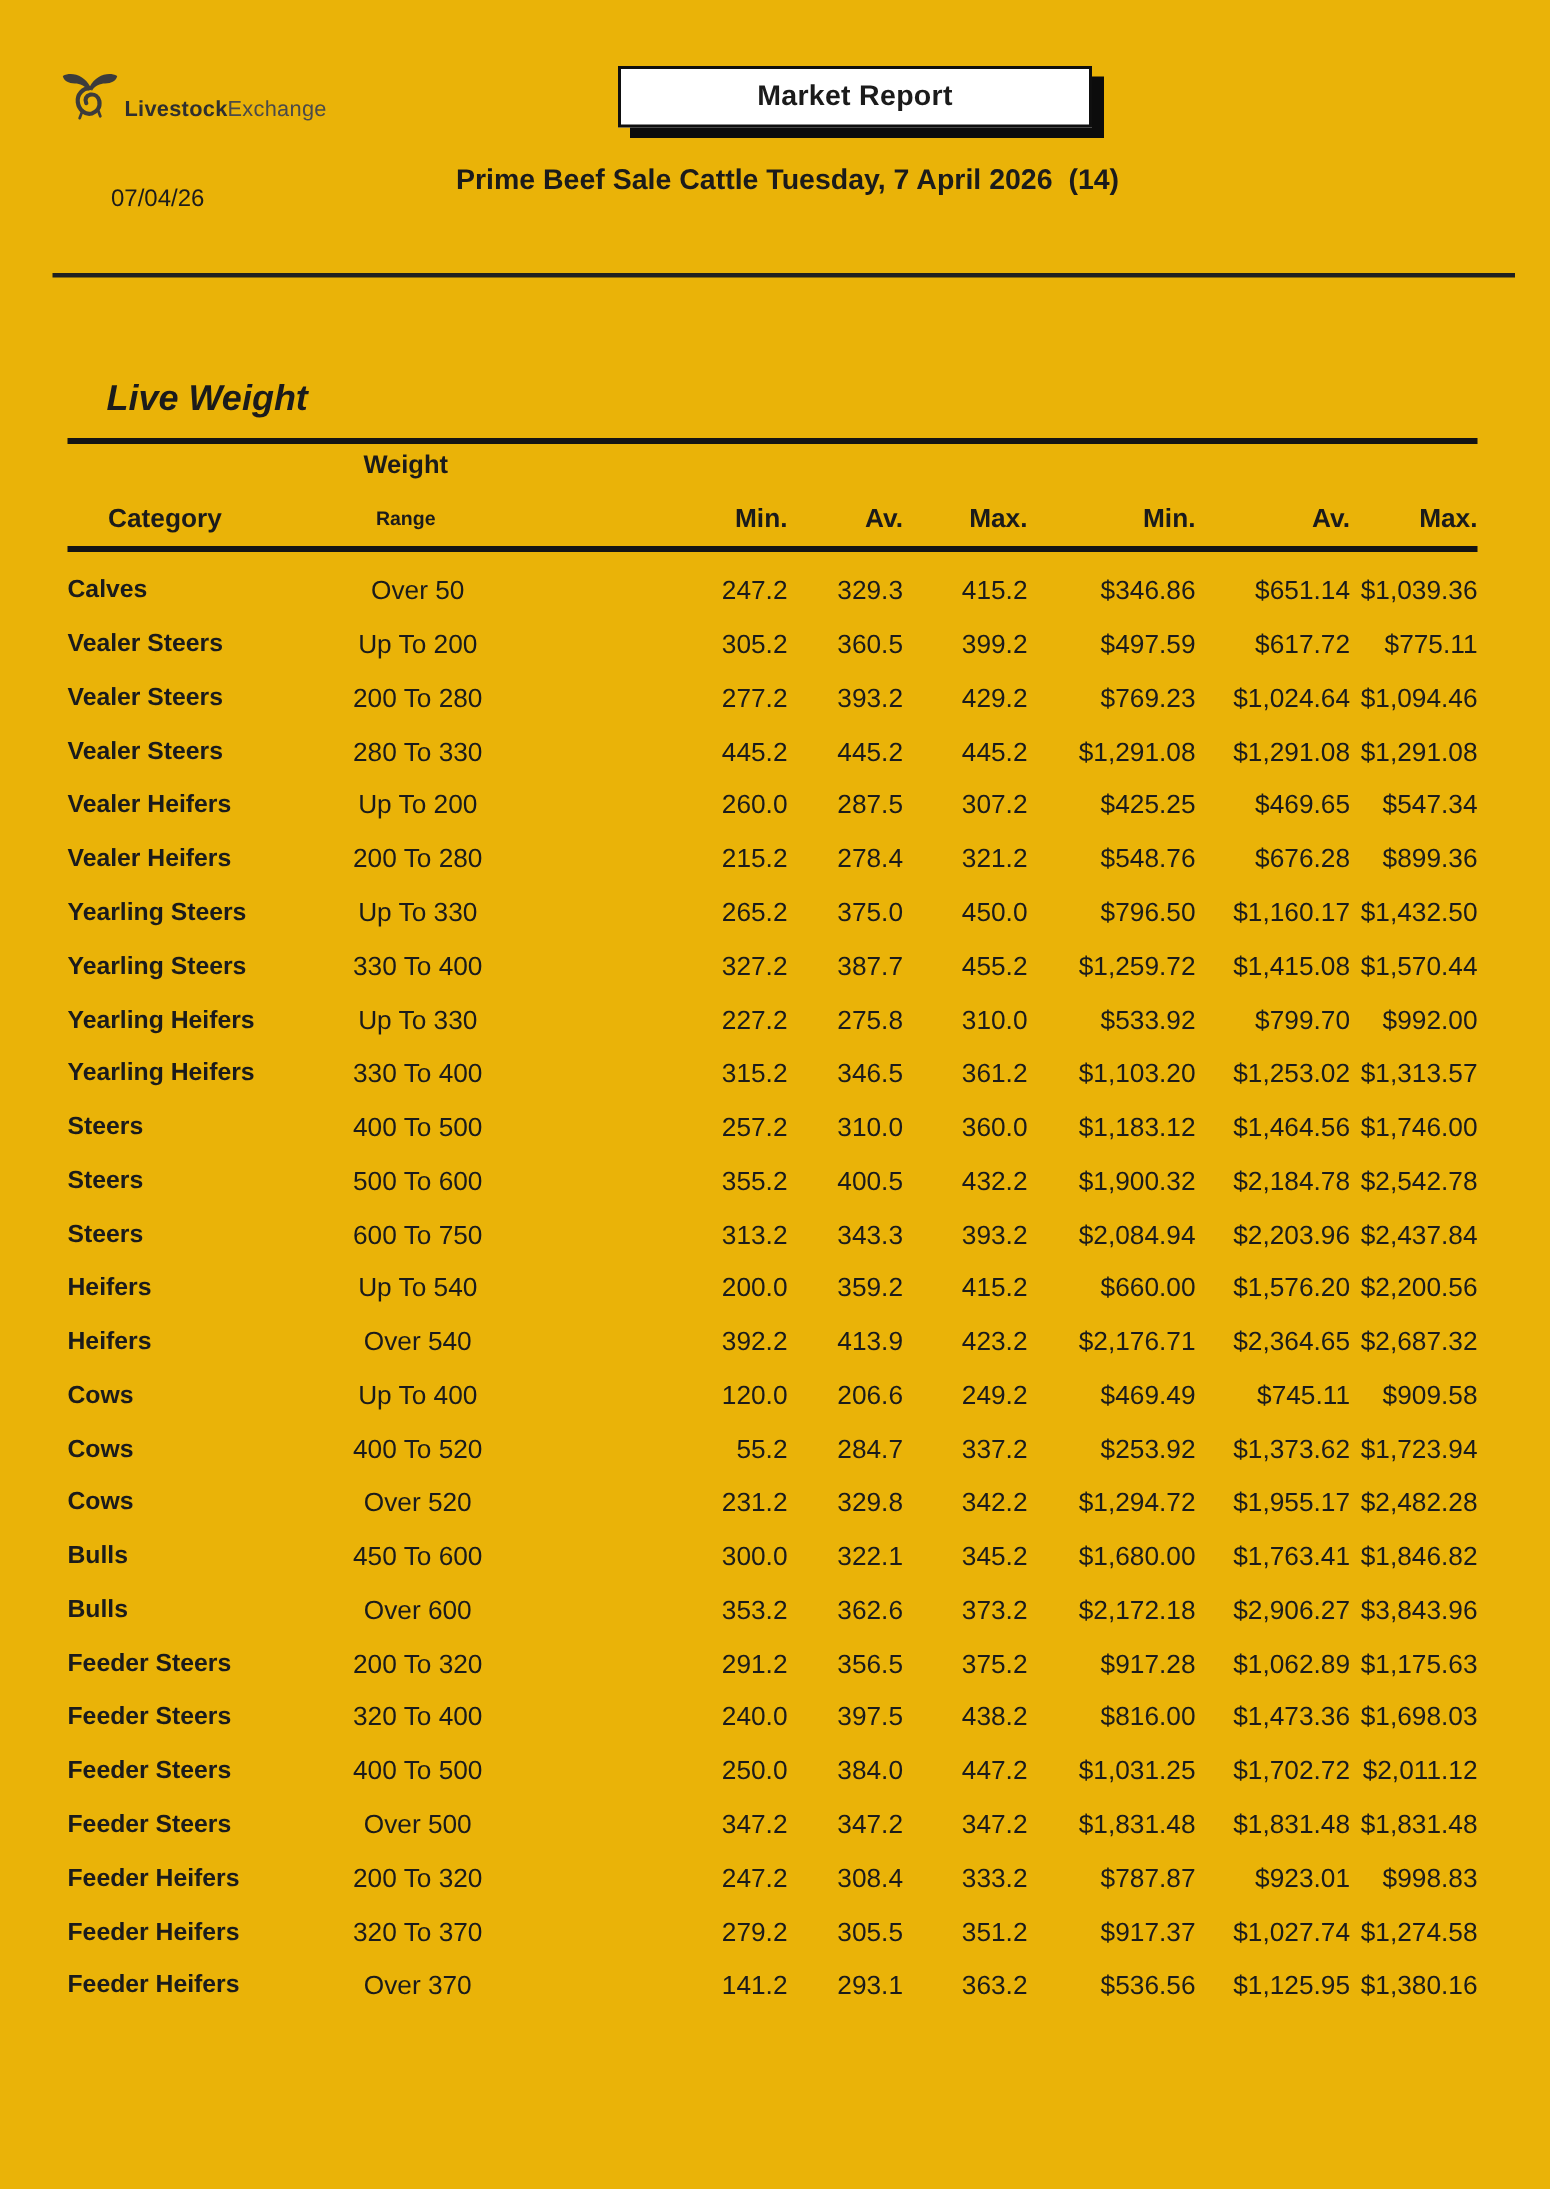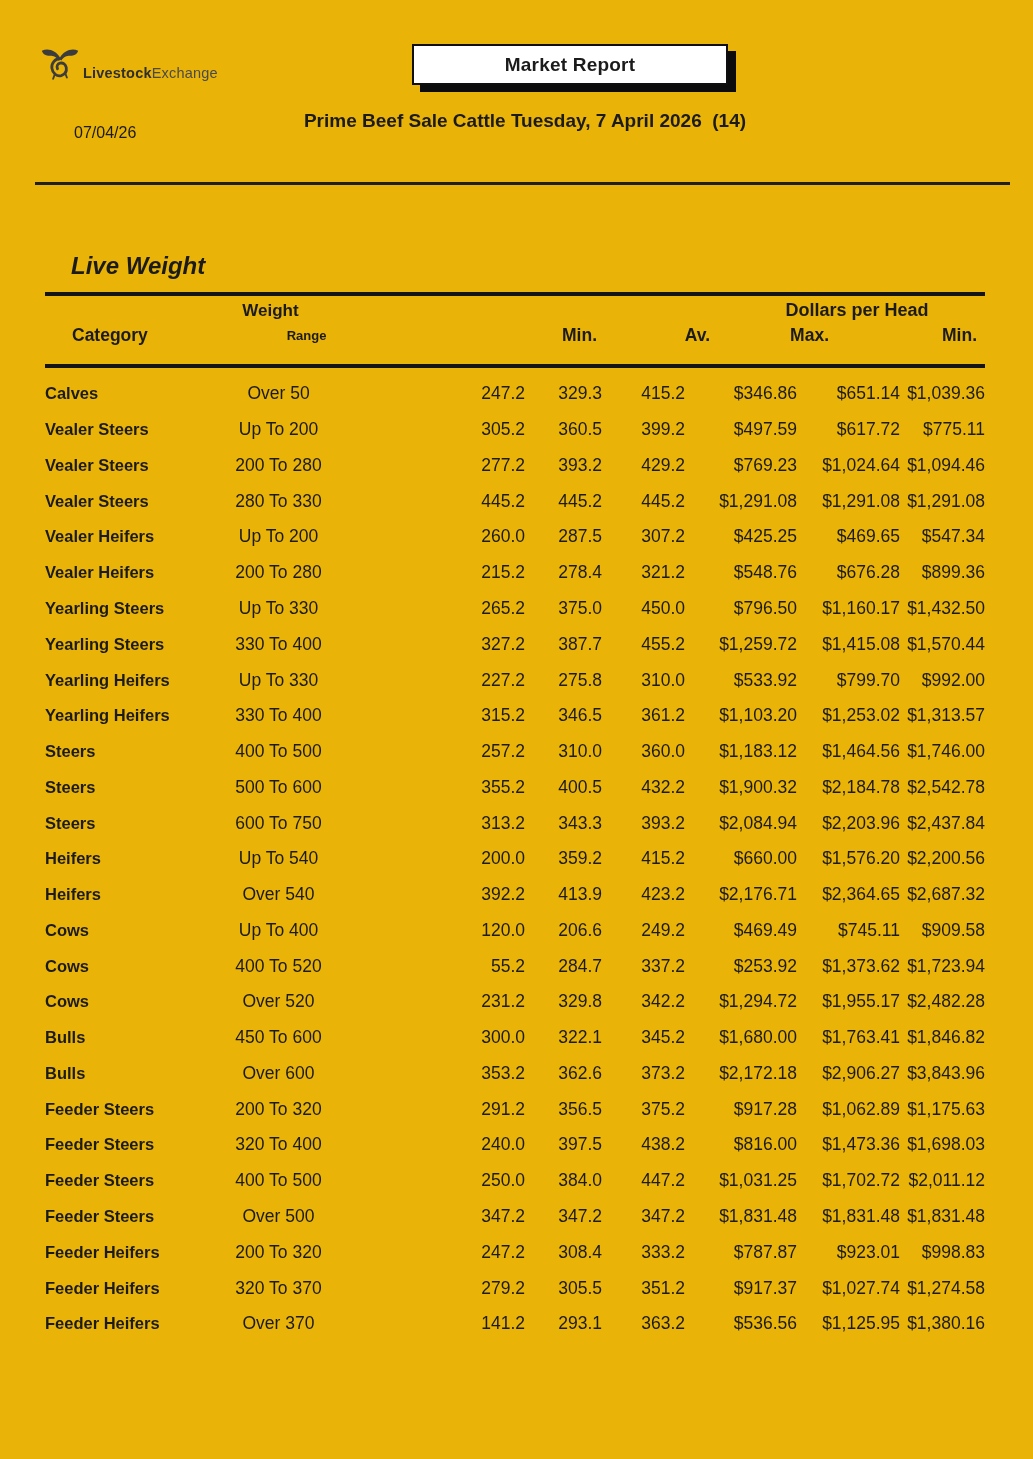--- a/index.html
+++ b/index.html
@@ -29,21 +29,21 @@
   .table-wrap{position:absolute;left:45px;top:292px;width:940px;}
   .rule{position:absolute;left:0;width:940px;background:#141414;}
   .rule-top{top:0;height:4px;}
   .rule-mid{top:72px;height:4px;}
   .hdr-grid, .tr{
     display:grid;
     grid-template-columns:152px 183px 145px 77px 83px 112px 103px 85px;
     align-items:center;
   }
   .hdr-row-a{position:absolute;top:8px;left:0;width:940px;font-weight:bold;font-size:18px;}
-  .hdr-row-b{position:absolute;top:33px;left:0;width:940px;font-weight:bold;font-size:17.5px;gap:36px;}
+  .hdr-row-b{position:absolute;top:43px;left:0;width:940px;font-weight:bold;font-size:17.5px;}
   .hdr-weight{grid-column:2;text-align:center;transform:translateX(-18px);font-size:17px;}
   .hdr-range{grid-column:2;text-align:center;transform:translateX(-18px);font-size:13px;}
   .hdr-group-cents{grid-column:3/6;text-align:center;transform:translateX(48px);}
   .hdr-group-dollars{grid-column:6/9;text-align:center;transform:translateX(22px);}
   .hdr-category{grid-column:1;padding-left:27px;}
   .hdr-num{text-align:right;}
   .tbody{position:absolute;top:84px;left:0;width:940px;}
   .tr{height:35.78px;}
   .td{white-space:nowrap;}
   .td.cat{font-weight:bold;font-size:16.5px;}
@@ -73,21 +73,20 @@
   <div class="title">Prime Beef Sale Cattle Tuesday, 7 April 2026  (14)</div>
   <div class="header-rule"></div>
 
   <h2 class="section-title">Live Weight</h2>
 
   <div class="table-wrap">
     <div class="rule rule-top"></div>
 
     <div class="hdr-grid hdr-row-a">
       <div class="hdr-weight">Weight</div>
-      <div class="hdr-group-dollars">Dollars per Head</div>
     </div>
 
     <div class="hdr-grid hdr-row-b">
       <div class="hdr-category">Category</div>
       <div class="hdr-range">Range</div>
       <div class="hdr-num">Min.</div>
       <div class="hdr-num">Av.</div>
       <div class="hdr-num">Max.</div>
       <div class="hdr-num">Min.</div>
       <div class="hdr-num">Av.</div>

